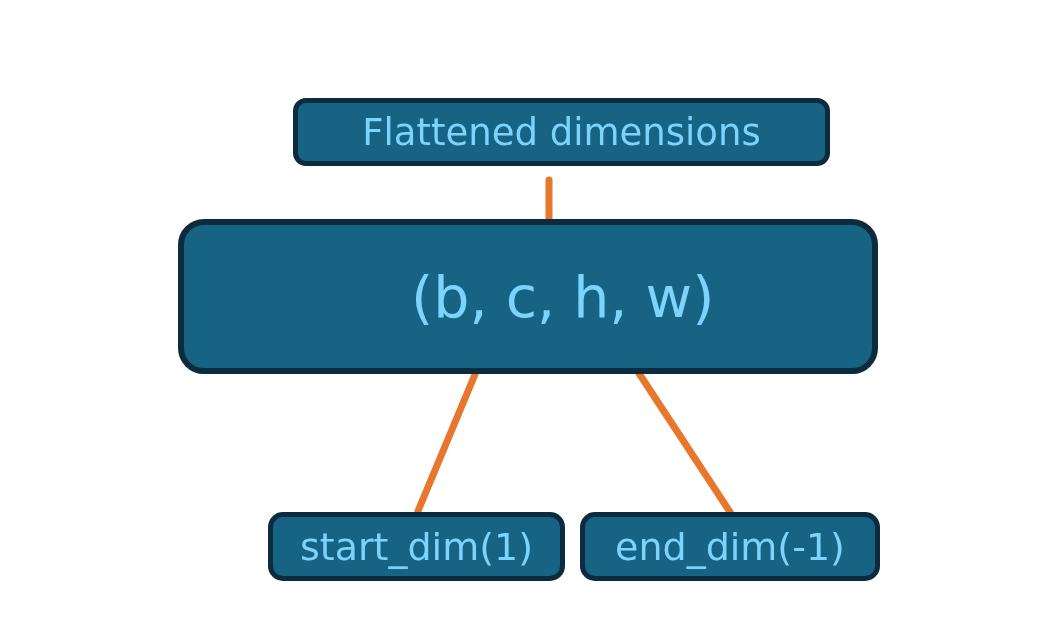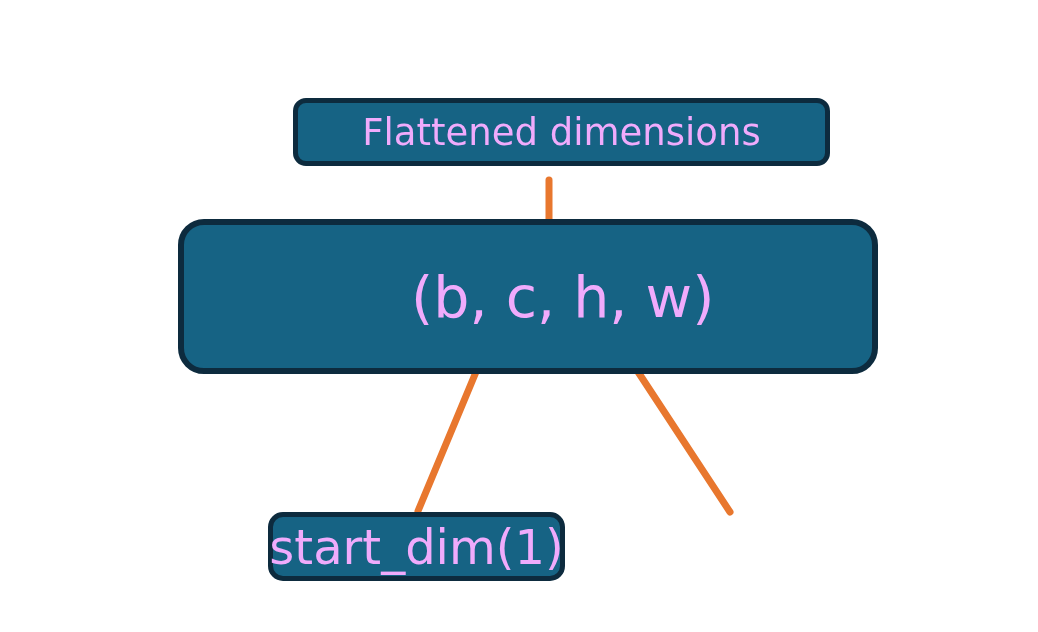--- a/index.html
+++ b/index.html
@@ -19,21 +19,21 @@
   }
   .node {
     position: absolute;
     box-sizing: border-box;
     background: #166384;
     border: 5px solid #0d2b3e;
     border-radius: 14px;
     display: flex;
     align-items: center;
     justify-content: center;
-    color: #f0abfc;
+    color: #7dd3fc;
     font-family: "DejaVu Sans", sans-serif;
     font-weight: 400;
     letter-spacing: 0px;
     white-space: nowrap;
   }
   #node-flattened {
     left: 293px;
     top: 98px;
     width: 537px;
     height: 68px;
@@ -57,21 +57,21 @@
     left: 227px;
     top: 50%;
     transform: translateY(-50%);
   }
   #node-start-dim {
     left: 268px;
     top: 512px;
     width: 297px;
     height: 69px;
     border-radius: 15px;
-    font-size: 48px;
+    font-size: 38px;
   }
   #node-end-dim {
     left: 580px;
     top: 512px;
     width: 300px;
     height: 69px;
     border-radius: 15px;
     font-size: 38px;
   }
   #overlay {
@@ -120,14 +120,17 @@
   </div>
 
   <div class="node" id="node-shape">
     <span class="shape-text">(b, c, h, w)</span>
   </div>
 
   <div class="node" id="node-start-dim">
     <span>start_dim(1)</span>
   </div>
 
+  <div class="node" id="node-end-dim">
+    <span>end_dim(-1)</span>
+  </div>
 
 </div>
 
 </body></html>

